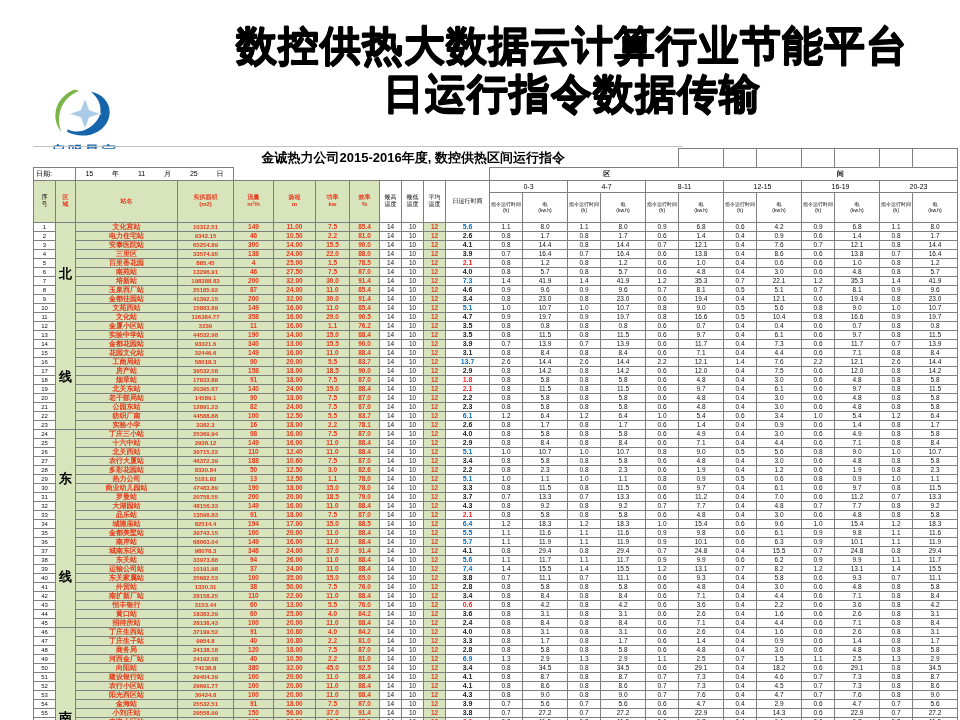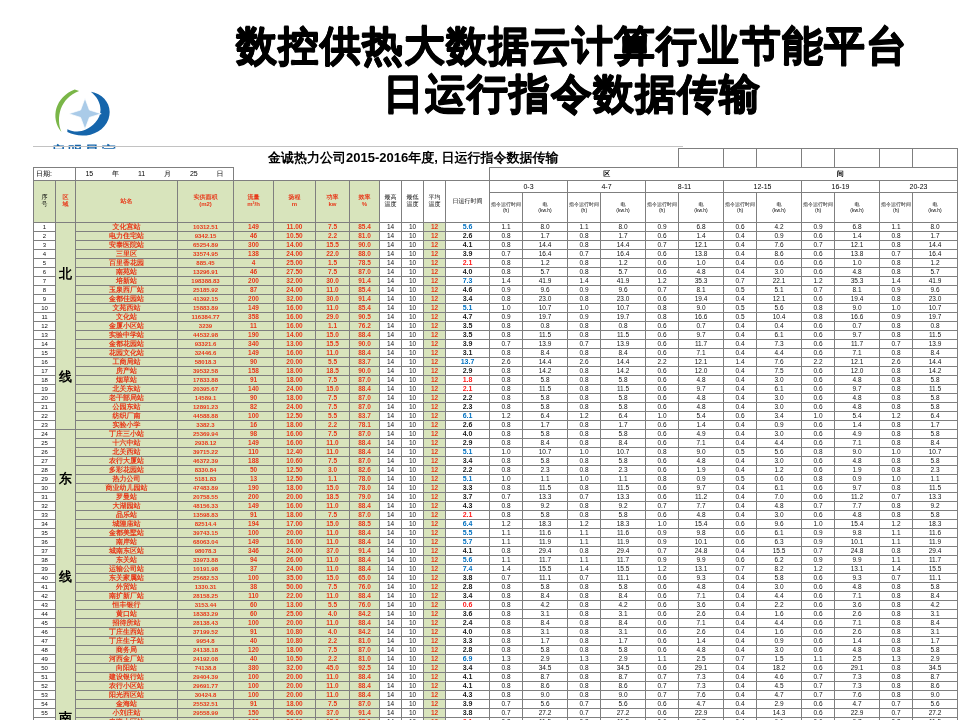--- a/index.html
+++ b/index.html
@@ -86,21 +86,21 @@
           <col style="width: 45px;">
           <col style="width: 33px;">
           <col style="width: 45px;">
           <col style="width: 33px;">
           <col style="width: 45px;">
           <col style="width: 33px;">
           <col style="width: 45px;">
         </colgroup>
       <thead>
           <tr>
-            <td class="noborder caption" colspan="17">金诚热力公司2015-2016年度, 日运行指令数据传输</td>
+            <td class="noborder caption" colspan="17">金诚热力公司2015-2016年度, 数控供热区间运行指令</td>
             <td style="height: 14px;"></td>
             <td style="height: 14px;"></td>
             <td style="height: 14px;"></td>
             <td style="height: 14px;"></td>
             <td style="height: 14px;"></td>
             <td style="height: 14px;"></td>
             <td style="height: 14px;"></td>
           </tr>
           <tr class="date-row">
             <td class="date-label" colspan="2">日期:</td>

